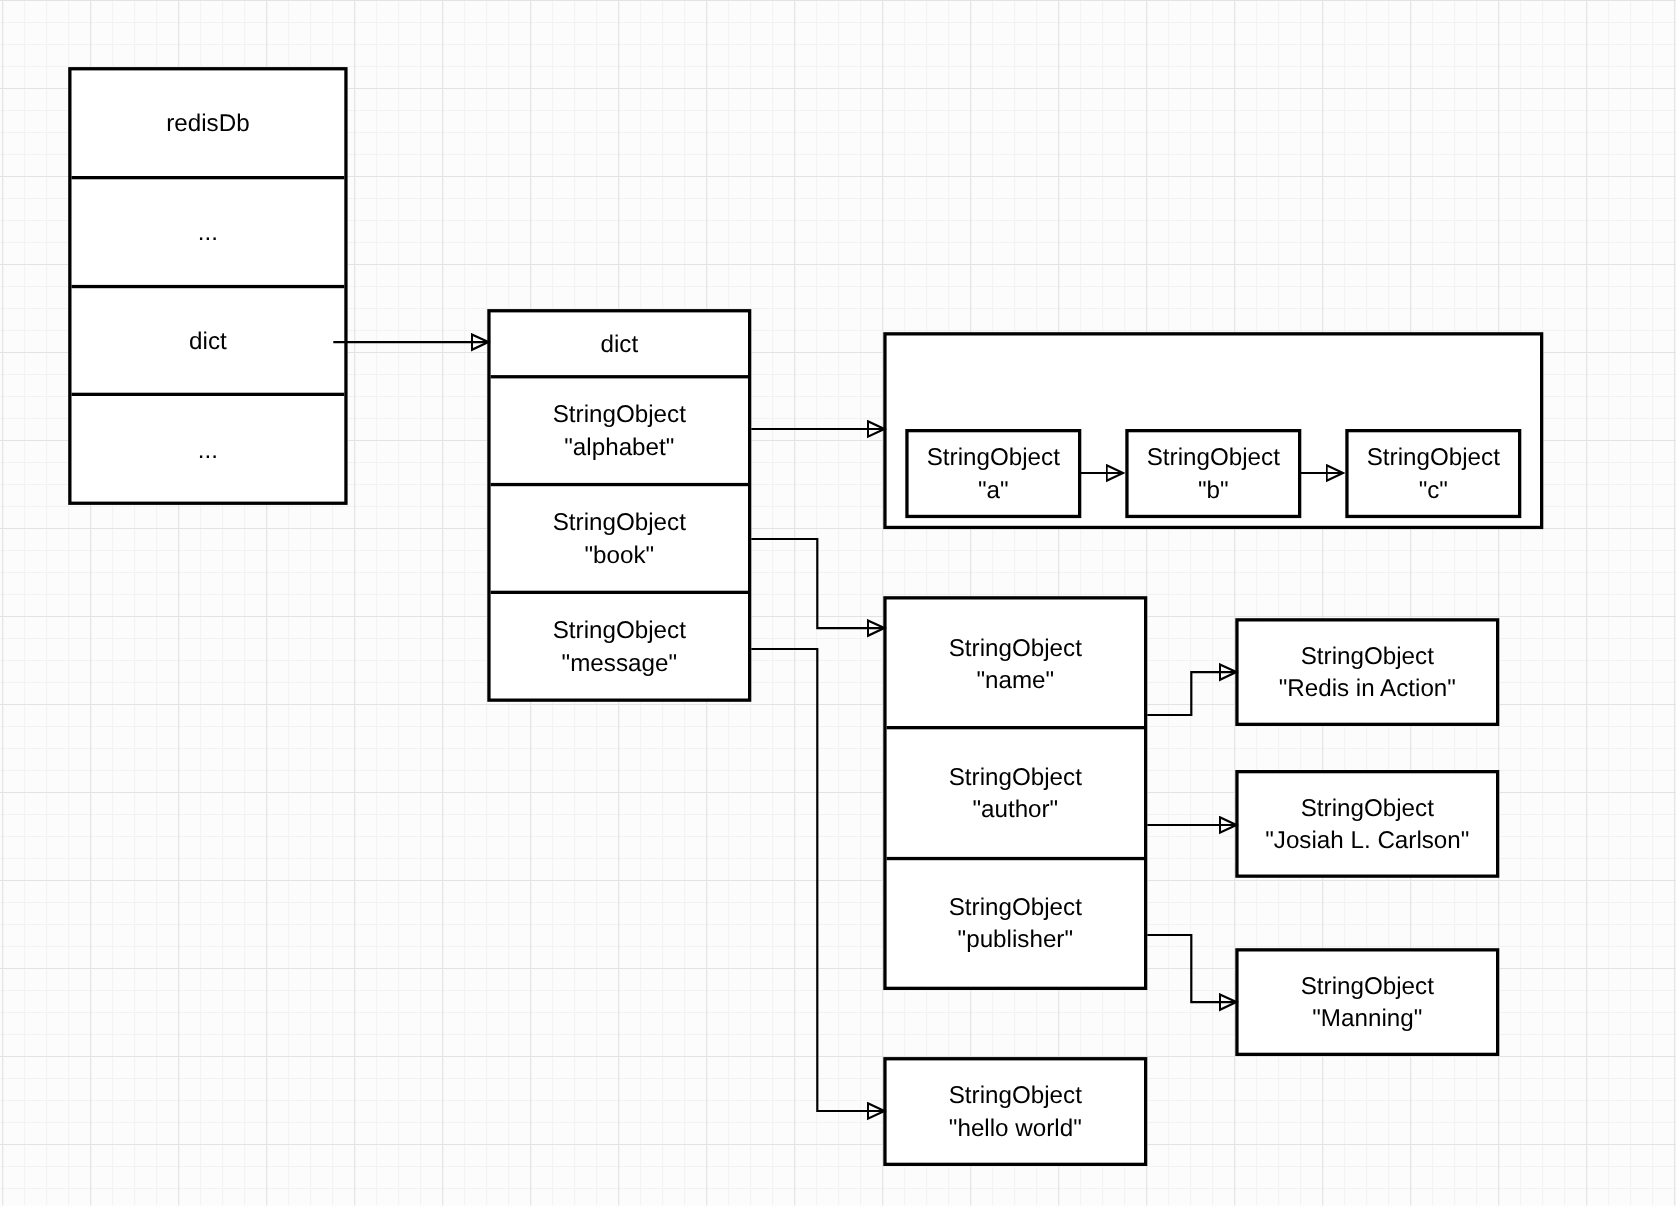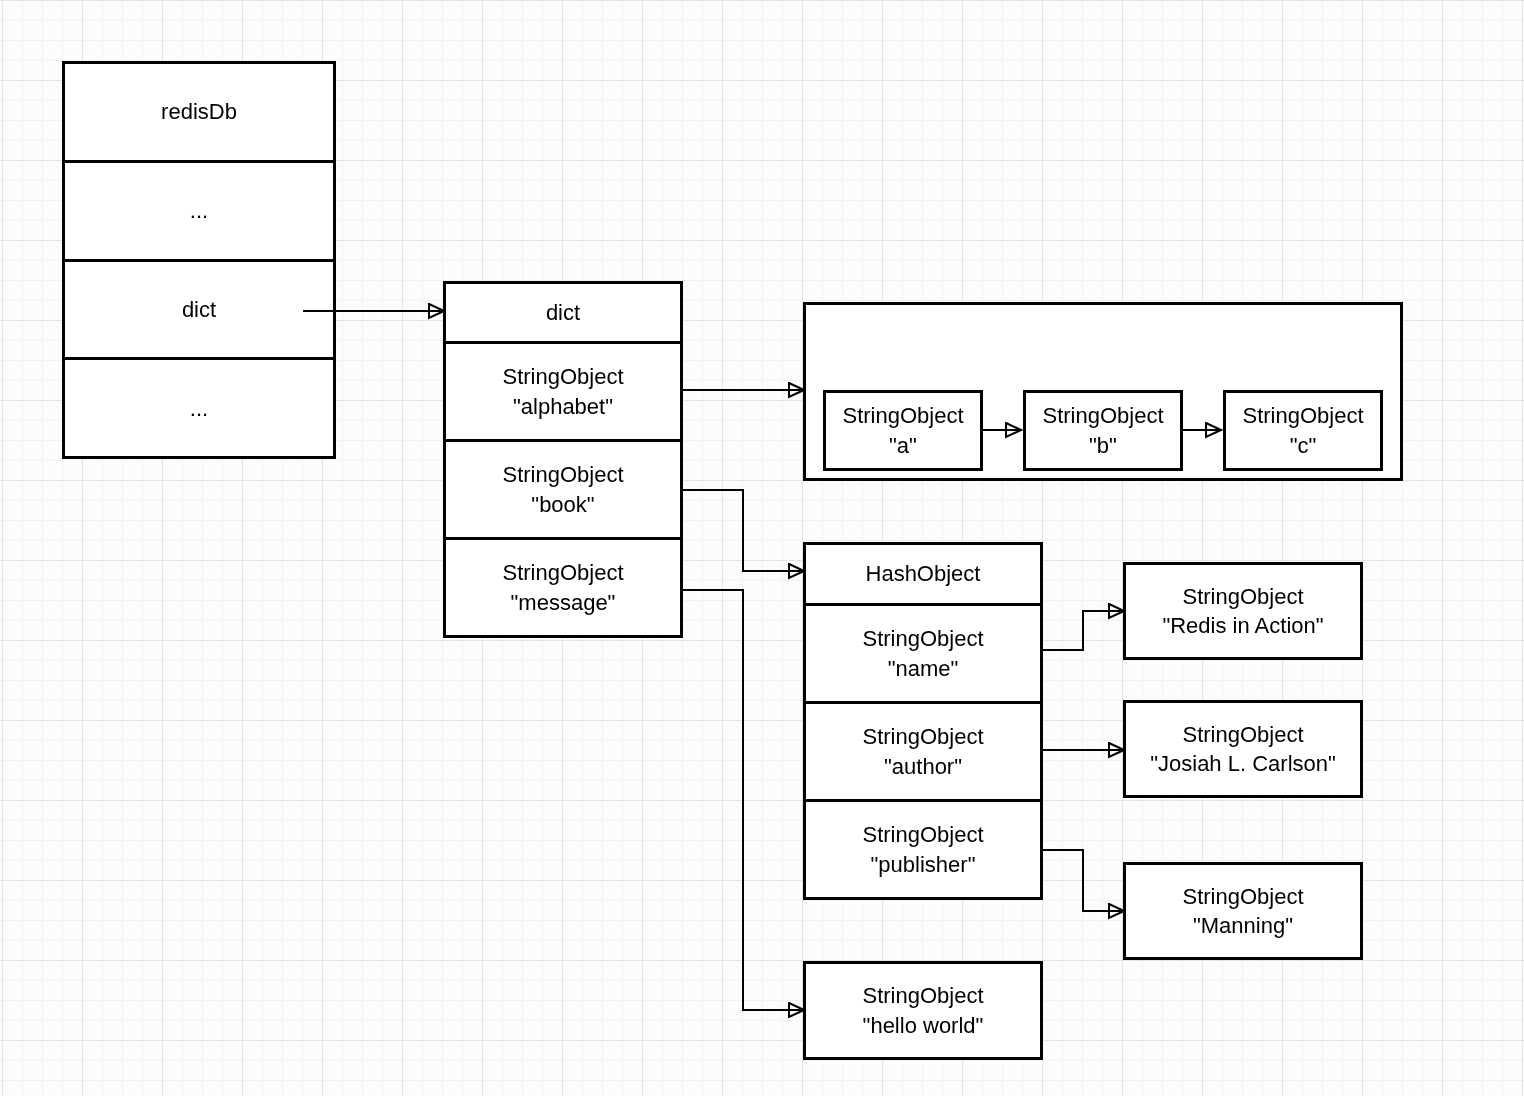--- a/index.html
+++ b/index.html
@@ -78,21 +78,21 @@
     fill: none;
     stroke: #000000;
     stroke-width: 2;
   }
 </style>
 </head>
 <body>
 
 <div class="canvas">
 
-  <div class="node table" style="left:62px; top:61px; width:274px; height:398px;">
+  <div class="node table" style="left:62px; top:61px; width:254px; height:398px;">
     <div class="cell">redisDb</div>
     <div class="cell">...</div>
     <div class="cell">dict</div>
     <div class="cell">...</div>
   </div>
 
   <div class="node table" style="left:443px; top:281px; width:240px; height:357px;">
     <div class="cell hdr" style="height:57px;">dict</div>
     <div class="cell">
       <span>StringObject</span>
@@ -117,21 +117,20 @@
       <span>StringObject</span>
       <span>"b"</span>
     </div>
     <div class="inner leaf" style="left:417px; top:85px; width:160px; height:81px;">
       <span>StringObject</span>
       <span>"c"</span>
     </div>
   </div>
 
   <div class="node table" style="left:803px; top:542px; width:240px; height:358px;">
-    <div class="cell hdr" style="height:58px;">HashObject</div>
     <div class="cell">
       <span>StringObject</span>
       <span>"name"</span>
     </div>
     <div class="cell">
       <span>StringObject</span>
       <span>"author"</span>
     </div>
     <div class="cell">
       <span>StringObject</span>

